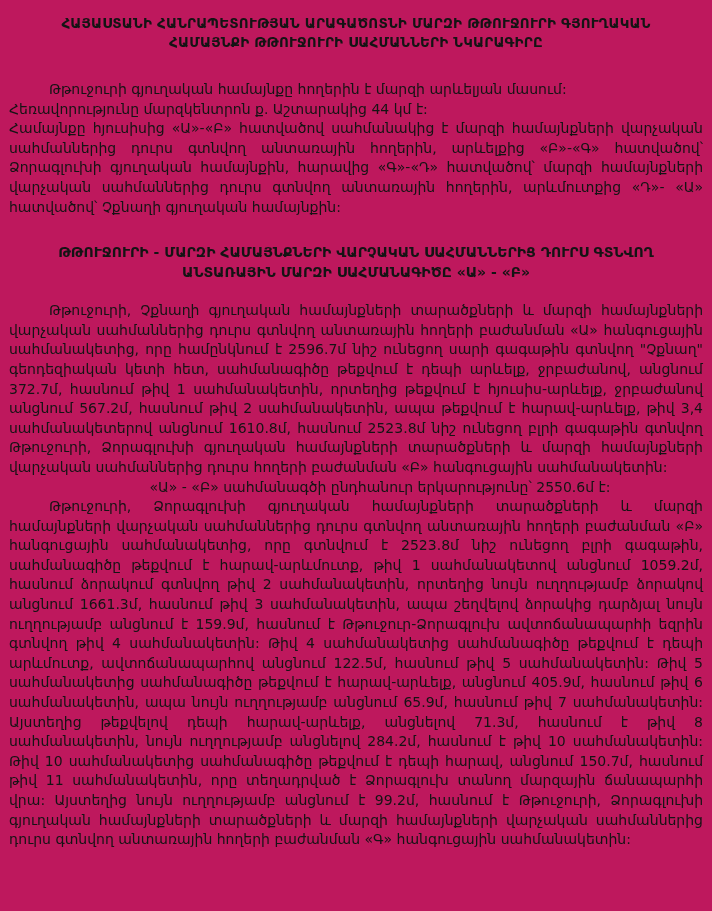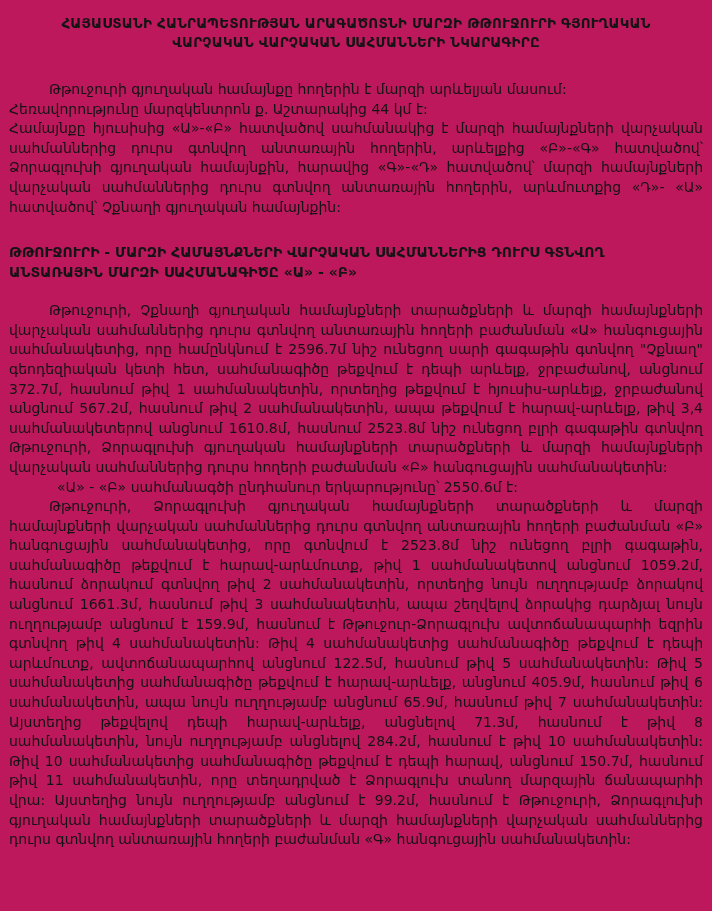--- a/index.html
+++ b/index.html
@@ -40,41 +40,41 @@
     text-align: justify;
   }
   p.first-indent {
     text-indent: 40px;
   }
   p.total-line {
     margin: 0;
     font-size: 14px;
     line-height: 19.6px;
     text-indent: 48px;
-    text-align: left;
+    text-align: center;
   }
   h2.section-heading {
-    text-align: left;
+    text-align: center;
     font-weight: bold;
     font-size: 14px;
     line-height: 19.5px;
     margin: 26px 0 19px 0;
   }
   h2.section-heading .h-line {
     display: block;
   }
 </style>
 </head>
 <body>
 
 <div class="page">
 
   <div class="doc-title">
     <div>ՀԱՅԱՍՏԱՆԻ ՀԱՆՐԱՊԵՏՈՒԹՅԱՆ ԱՐԱԳԱԾՈՏՆԻ ՄԱՐԶԻ ԹԹՈՒՋՈՒՐԻ ԳՅՈՒՂԱԿԱՆ</div>
-    <div>ՎԱՐՉԱԿԱՆ ՎԱՐՉԱԿԱՆ ՍԱՀՄԱՆՆԵՐԻ ՆԿԱՐԱԳԻՐԸ</div>
+    <div>ՀԱՄԱՅՆՔԻ ԹԹՈՒՋՈՒՐԻ ՍԱՀՄԱՆՆԵՐԻ ՆԿԱՐԱԳԻՐԸ</div>
   </div>
 
   <div class="intro-block">
     <p class="body-par first-indent">Թթուջուրի գյուղական համայնքը հողերին է մարզի արևելյան մասում:</p>
     <p class="body-par">Հեռավորությունը մարզկենտրոն ք. Աշտարակից 44 կմ է:</p>
     <p class="body-par">Համայնքը հյուսիսից «Ա»-«Բ» հատվածով սահմանակից է մարզի համայնքների վարչական սահմաններից դուրս գտնվող անտառային հողերին, արևելքից «Բ»-«Գ» հատվածով՝ Ձորագլուխի գյուղական համայնքին, հարավից «Գ»-«Դ» հատվածով՝ մարզի համայնքների վարչական սահմաններից դուրս գտնվող անտառային հողերին, արևմուտքից «Դ»- «Ա» հատվածով՝ Չքնաղի գյուղական համայնքին:</p>
   </div>
 
   <h2 class="section-heading">
     <span class="h-line">ԹԹՈՒՋՈՒՐԻ - ՄԱՐԶԻ ՀԱՄԱՅՆՔՆԵՐԻ ՎԱՐՉԱԿԱՆ ՍԱՀՄԱՆՆԵՐԻՑ ԴՈՒՐՍ ԳՏՆՎՈՂ</span>

